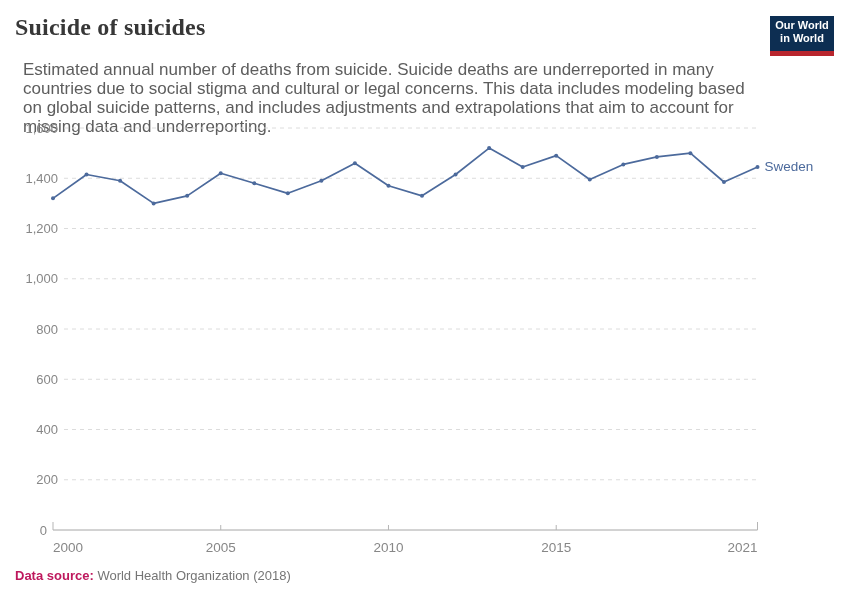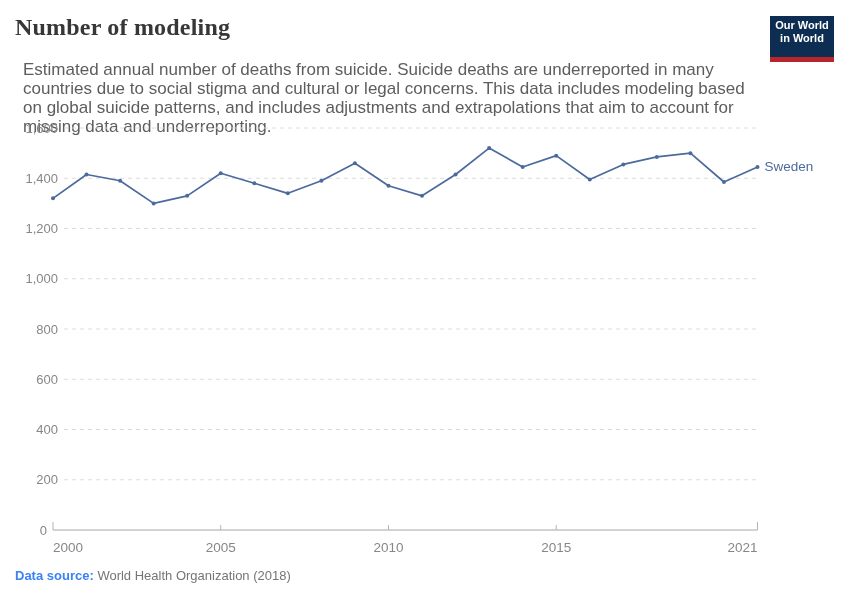--- a/index.html
+++ b/index.html
@@ -9,43 +9,43 @@
   }
   .chart-title {
     position:absolute; left:15px; top:14px; margin:0;
     font-family:"Liberation Serif", "DejaVu Serif", serif;
     font-size:24px; font-weight:bold; color:#373737; letter-spacing:0.2px;
   }
   .logo {
     position:absolute; left:770px; top:16px; width:64px;
     background:#0d2e52; color:#ffffff; text-align:center;
     font-size:11px; font-weight:bold; line-height:13px;
-    padding:3px 0 12px 0; border-bottom:5px solid #b8252d;
+    padding:3px 0 6px 0; border-bottom:5px solid #b8252d;
     cursor:pointer;
   }
   .subtitle {
     position:absolute; left:15px; top:52px; width:730px; margin:8px;
     font-size:17px; line-height:19px; color:#5d5d5d;
   }
   .chart-svg { position:absolute; left:0; top:110px; }
   .chart-svg text { font-family:"Liberation Sans", sans-serif; }
   .footer {
     position:absolute; left:15px; top:568px; width:820px;
     display:flex; justify-content:space-between; align-items:baseline;
     font-size:13px; color:#757575;
   }
-  .footer .ds-label { font-weight:bold; color:#3b82f6; }
+  .footer .ds-label { font-weight:bold; color:#be185d; }
   .footer .rights { color:#757575; cursor:pointer; }
 </style>
 </head>
 <body>
 
 <div class="page">
 
-  <h1 class="chart-title">Number of modeling</h1>
+  <h1 class="chart-title">Suicide of suicides</h1>
 
   <div class="logo">
     <div>Our World</div>
     <div>in World</div>
   </div>
 
   <p class="subtitle">Estimated annual number of deaths from suicide. Suicide deaths are underreported in many countries due to social stigma and cultural or legal concerns. This data includes modeling based on global suicide patterns, and includes adjustments and extrapolations that aim to account for missing data and underreporting.</p>
 
   <svg id="chart-svg" class="chart-svg" width="850" height="450" viewBox="0 0 850 450">
       <line x1="53" x2="757.5" y1="420" y2="420" stroke="#a6a6a6" stroke-width="1"></line>

